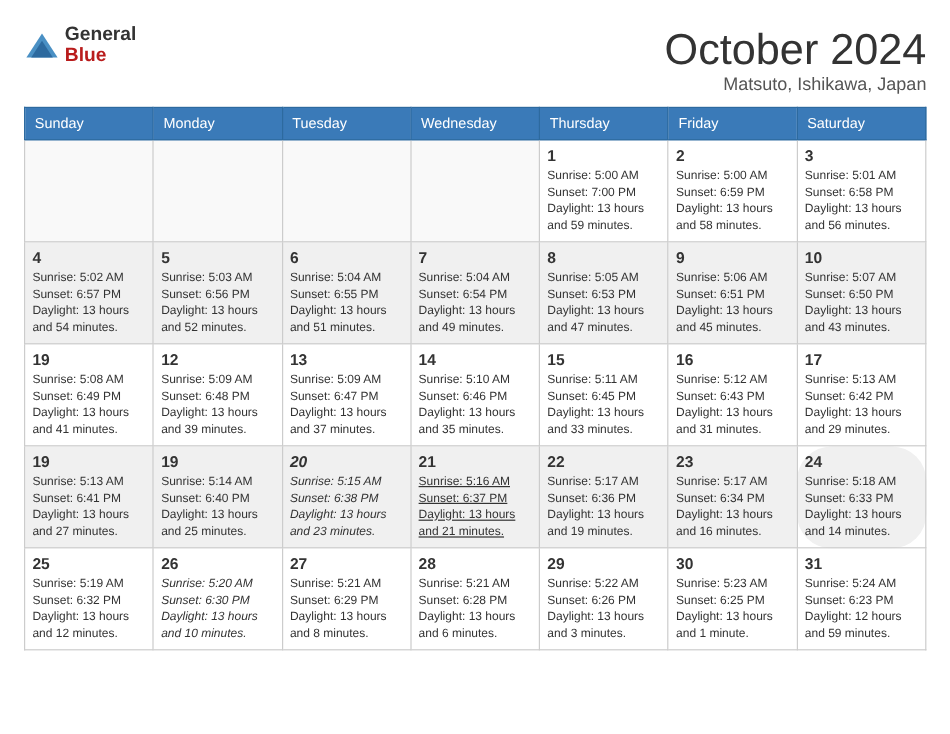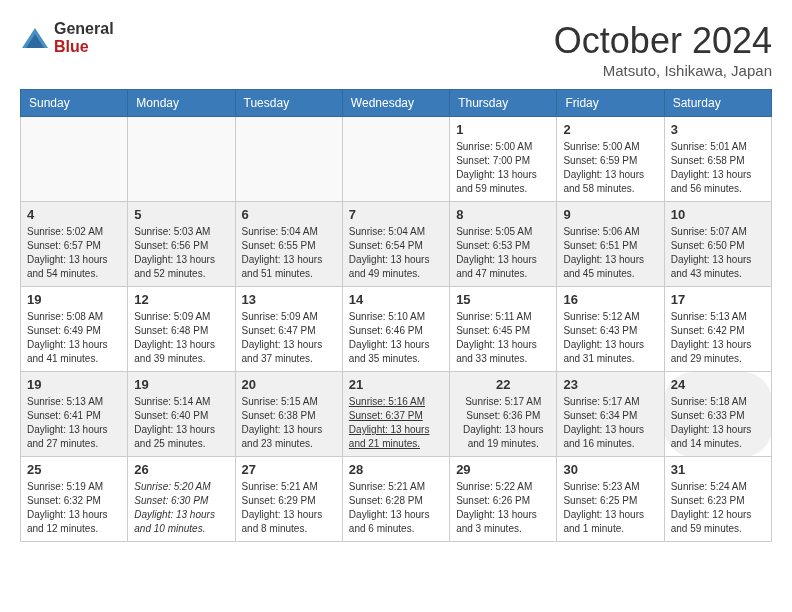--- a/index.html
+++ b/index.html
@@ -250,35 +250,35 @@
 Daylight: 13 hours
 and 27 minutes.</div>
         </td>
         <td style="background: rgb(240, 240, 240);">
           <div class="day-number">19</div>
           <div class="day-info" style="white-space: pre-line;">Sunrise: 5:14 AM
 Sunset: 6:40 PM
 Daylight: 13 hours
 and 25 minutes.</div>
         </td>
-        <td style="background: rgb(240, 240, 240);">
+        <td style="background: rgb(240, 240, 240); font-style: italic;">
           <div class="day-number">20</div>
           <div class="day-info" style="white-space: pre-line;">Sunrise: 5:15 AM
 Sunset: 6:38 PM
 Daylight: 13 hours
 and 23 minutes.</div>
         </td>
         <td style="background: rgb(240, 240, 240);">
           <div class="day-number">21</div>
           <div class="day-info" style="white-space: pre-line; text-decoration: underline;">Sunrise: 5:16 AM
 Sunset: 6:37 PM
 Daylight: 13 hours
 and 21 minutes.</div>
         </td>
-        <td style="background: rgb(240, 240, 240); text-align: center;">
+        <td style="background: rgb(240, 240, 240);">
           <div class="day-number">22</div>
           <div class="day-info" style="white-space: pre-line;">Sunrise: 5:17 AM
 Sunset: 6:36 PM
 Daylight: 13 hours
 and 19 minutes.</div>
         </td>
         <td style="background: rgb(240, 240, 240);">
           <div class="day-number">23</div>
           <div class="day-info" style="white-space: pre-line;">Sunrise: 5:17 AM
 Sunset: 6:34 PM

